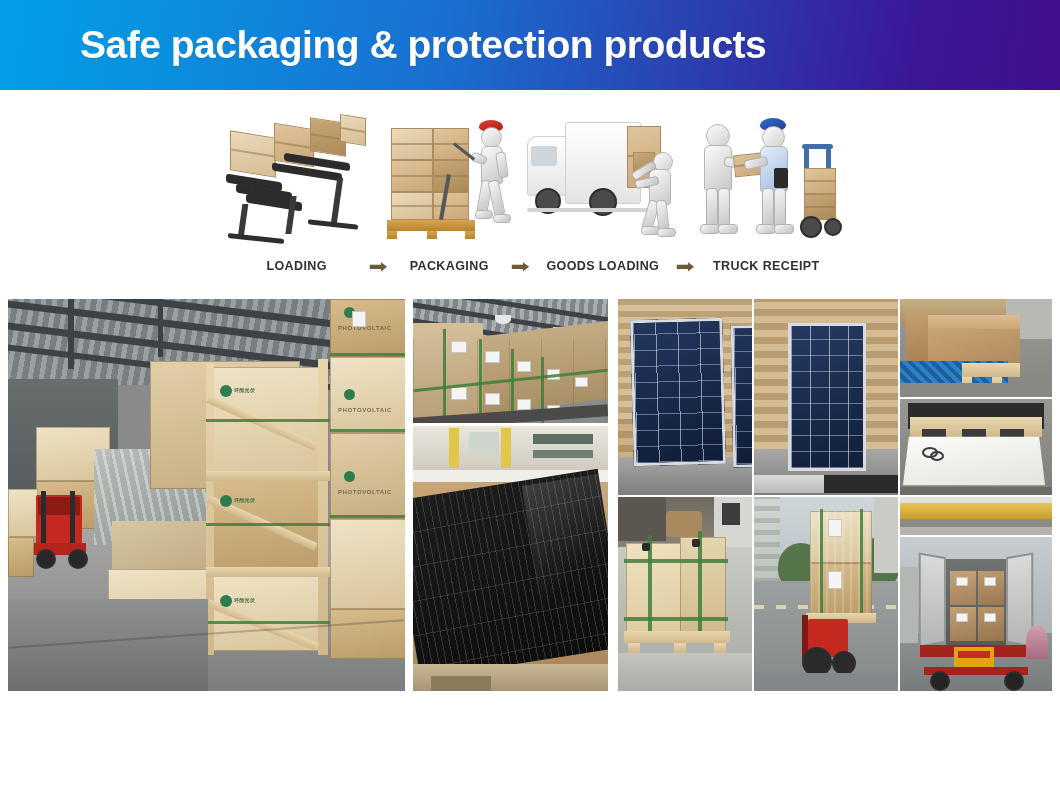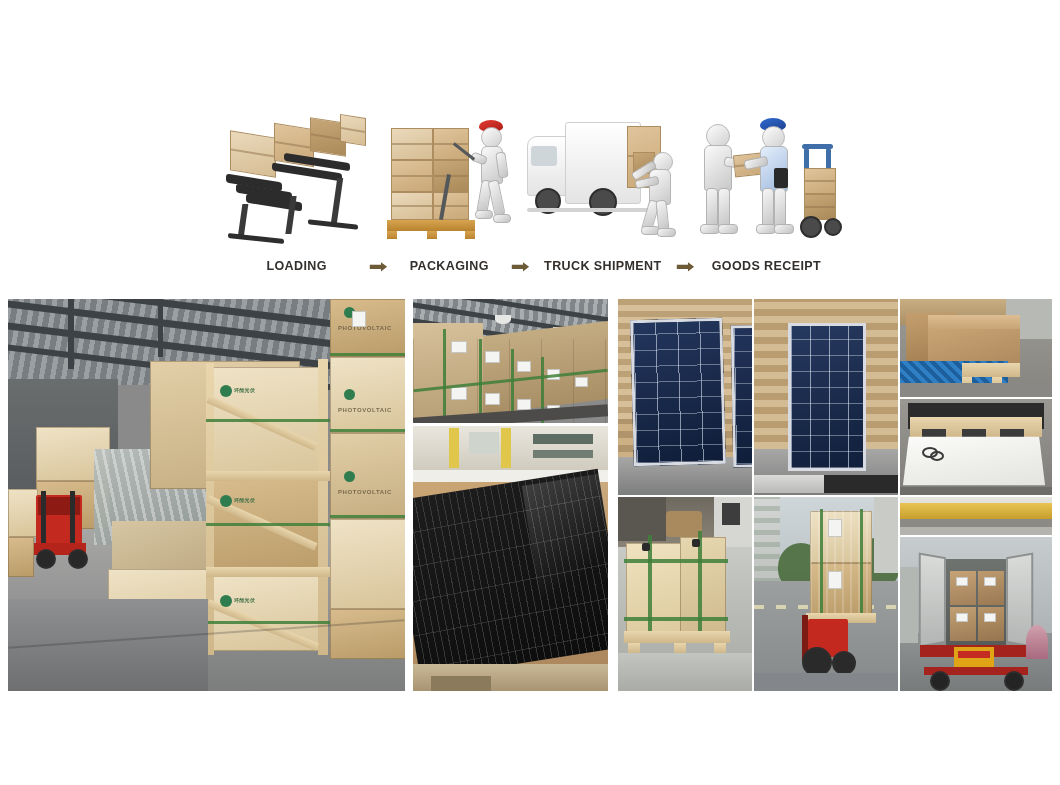--- a/index.html
+++ b/index.html
@@ -109,20 +109,23 @@
   .truckbed{position:absolute;background:#a5231d;}
   .logo-dot{position:absolute;border-radius:50%;background:#2f7d4f;}
   .logo-txt{position:absolute;color:#3c6e45;font-size:5px;font-weight:bold;letter-spacing:.3px;white-space:nowrap;}
   .pv-txt{position:absolute;color:#6b5b43;font-size:6px;font-weight:bold;letter-spacing:.6px;white-space:nowrap;opacity:.85;}
 </style>
 </head>
 <body>
 
 <div class="slide">
 
+  <div class="header">
+    <div class="header-title">Safe packaging &amp; protection products</div>
+  </div>
 
   <div class="info-strip">
 
     <div class="info-row">
 
       <div class="info-stage" style="width:150px">
         <div class="stage-art">
           <div class="box light" style="left:8px;top:22px;width:46px;height:40px;transform:skewY(9deg)">
               <span class="tapeline"></span>
             </div>
@@ -265,23 +268,23 @@
           </div>
         </div>
       </div>
     </div>
 
     <div class="labels-row">
       <div class="stage-label" style="width:150px">LOADING</div>
       <div class="arrow-glyph">➡</div>
       <div class="stage-label" style="width:128px">PACKAGING</div>
       <div class="arrow-glyph">➡</div>
-      <div class="stage-label" style="width:152px">TRUCK SHIPMENT</div>
+      <div class="stage-label" style="width:152px">GOODS LOADING</div>
       <div class="arrow-glyph">➡</div>
-      <div class="stage-label" style="width:148px">GOODS RECEIPT</div>
+      <div class="stage-label" style="width:148px">TRUCK RECEIPT</div>
     </div>
   </div>
 
   <div class="photos">
 
     <div class="ph p-left">
       <div class="scene">
         <div class="roofsheet" style="top:0;height:86px;"></div>
         <div class="roofbeam" style="left:-20px;top:6px;width:440px;height:7px;transform:rotate(7deg)"></div>
         <div class="roofbeam" style="left:-20px;top:26px;width:440px;height:7px;transform:rotate(7deg)"></div>

